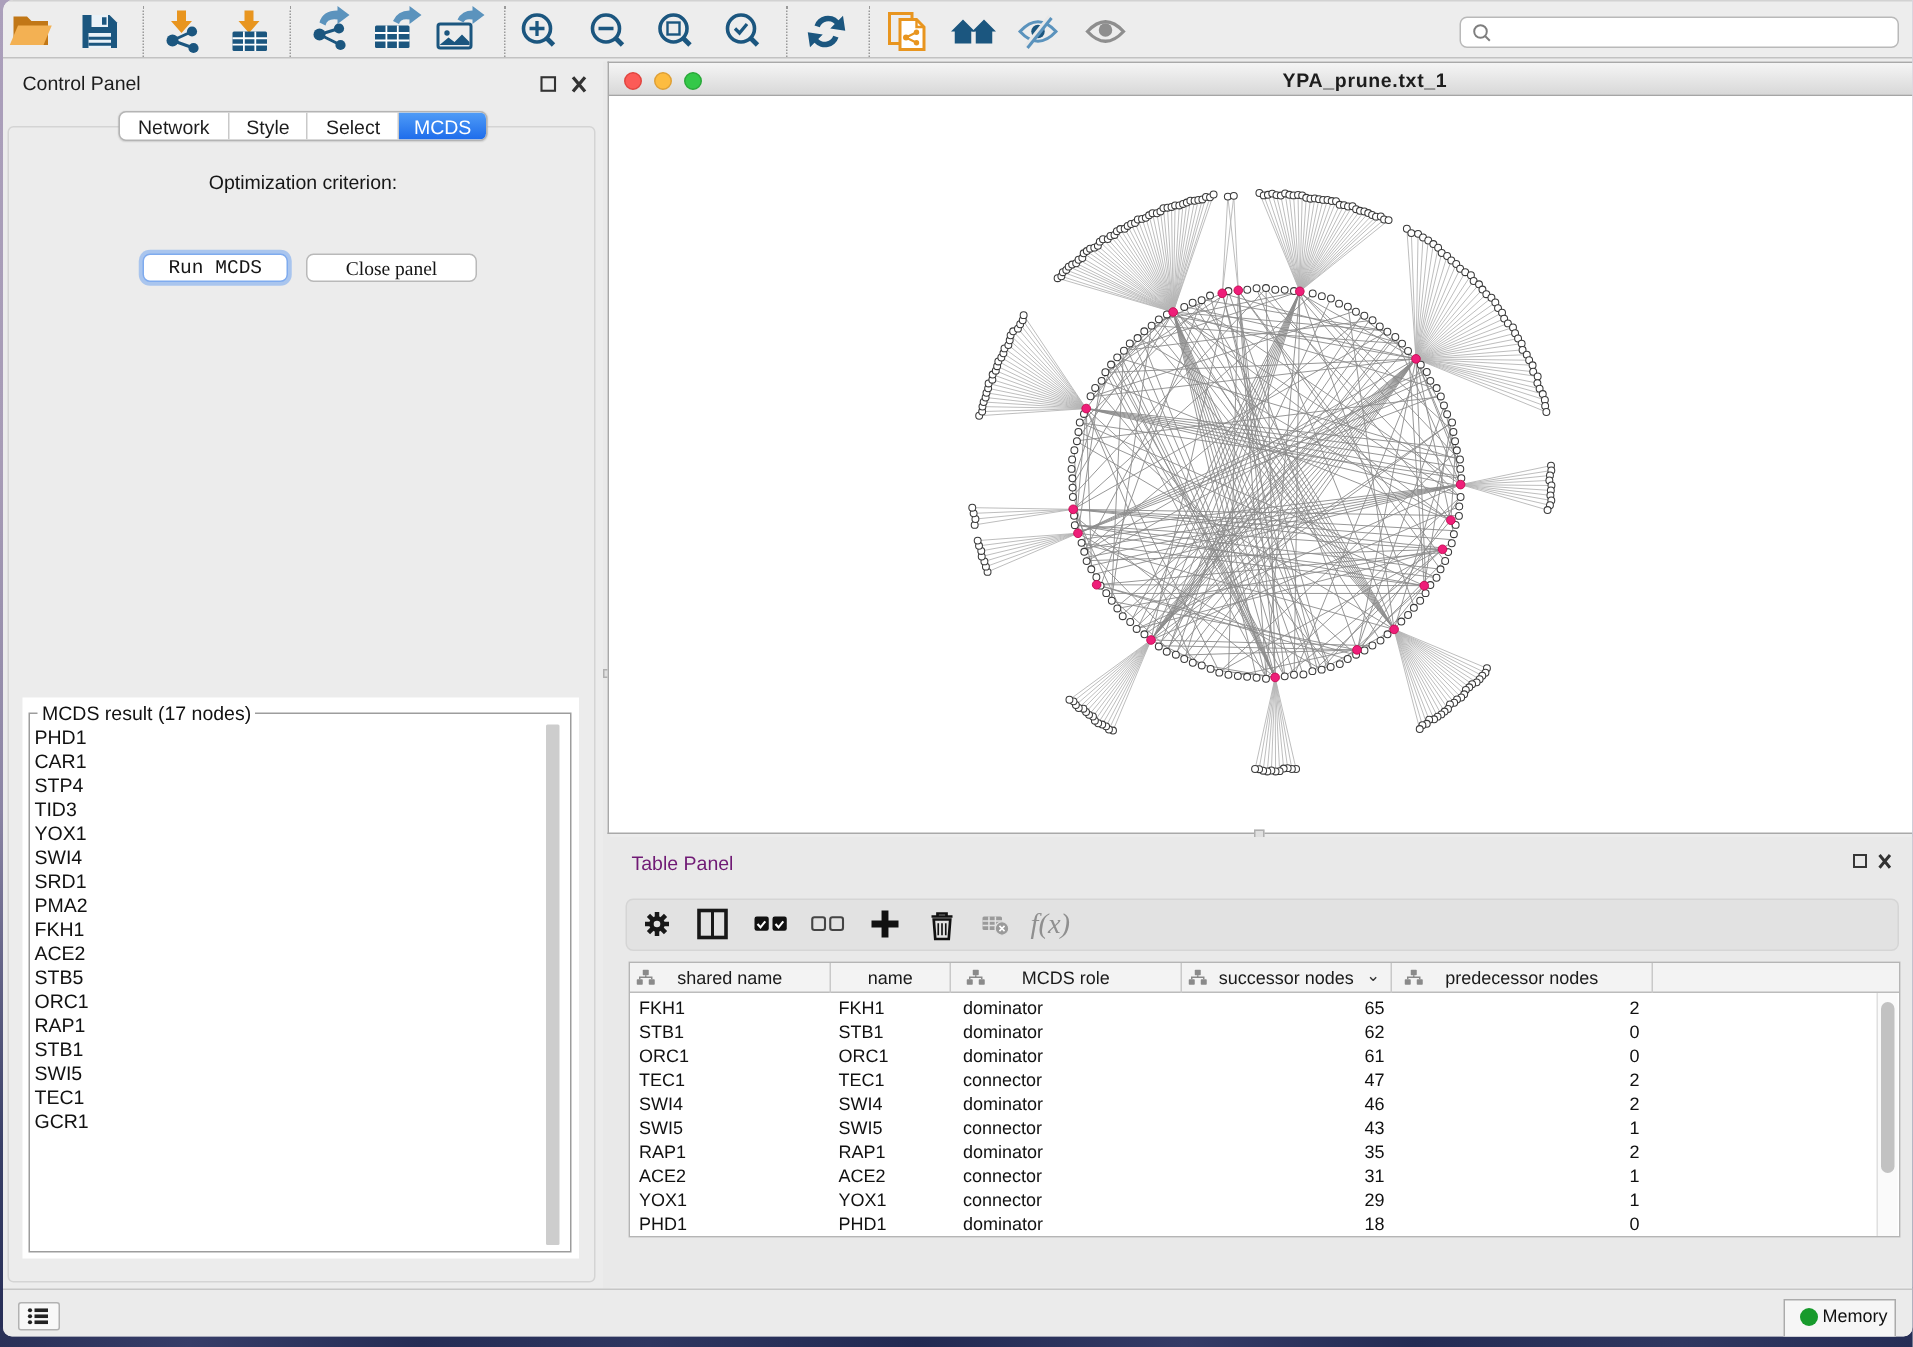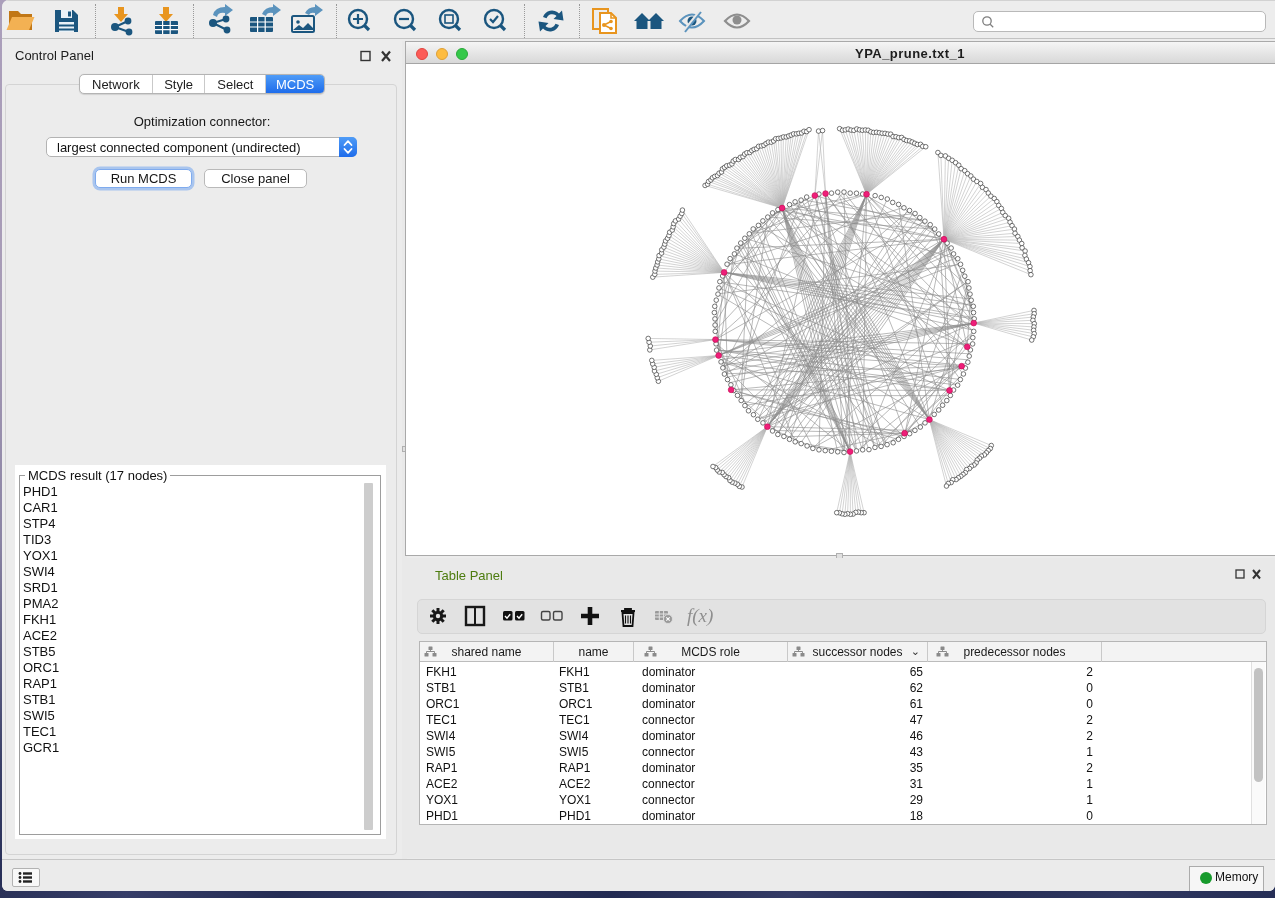--- a/index.html
+++ b/index.html
@@ -33,22 +33,22 @@
   font-size:13px; color:#161616; }
 #dropdown { position:absolute; left:44px; top:137px; width:311px; height:20px;
   background:#fff; border:1px solid #b3b3b3; border-radius:5px;
   font-size:13px; color:#111; line-height:19px; padding-left:10px; }
 #dropstep { position:absolute; right:-1px; top:-1px; width:18px; height:20px;
   background:linear-gradient(#4f9cf7,#1e6ceb); border-radius:0 5px 5px 0; }
 .btn { position:absolute; top:169px; height:19px; background:#fff;
   border:1px solid #b9b9b9; border-radius:5px; font-size:13px; color:#161616;
   text-align:center; line-height:17px; }
 #runbtn { left:93px; width:97px; border:1px solid #7fabee;
-  box-shadow:0 0 0 2.5px rgba(115,166,240,0.55); }
-#closebtn { left:202px; width:103px; }
+  box-shadow:0 0 0 2.5px rgba(115,166,240,0.55);font-family:Liberation Mono, monospace; }
+#closebtn { left:202px; width:114px;font-family:Liberation Serif, serif; }
 #resultwhite { position:absolute; left:13px; top:465px; width:371px; height:374px;
   background:#fff; }
 #fieldset { position:absolute; left:4px; top:10px; width:362px; height:360px;
   border:1px solid #9d9d9d; }
 #legend { position:absolute; left:5px; top:-8px; background:#fff;
   padding:0 3px; font-size:13px; color:#111; }
 #mcdslist { position:absolute; left:8px; top:19px; font-size:13px; color:#111; }
 #mcdslist div { height:16px; line-height:16px; }
 #mcdsscroll { position:absolute; left:349px; top:18px; width:9px; height:347px;
   background:#cdcdcd; border-radius:1px; }
@@ -60,21 +60,21 @@
 #netpanel { position:absolute; left:403px; top:41px; width:870px; height:515px;
   border:1px solid #a9a9a9; border-right:none; background:#fff; }
 #nettitle { position:absolute; left:0; top:0; width:100%; height:22px;
   background:linear-gradient(#f5f5f5,#d8d8d8); border-bottom:1px solid #a5a5a5;
   font-size:13px; font-weight:bold; color:#1d1d1d; line-height:23px; }
 #nettext { position:absolute; left:0; top:0; width:1008px; text-align:center; letter-spacing:0.45px; }
 .tl { position:absolute; top:5.5px; width:12px; height:12px; border-radius:50%; }
 
 #tablepanel { position:absolute; left:401px; top:558px; width:872px; height:300px;
   background:#e9e9e9; }
-#tp-title { position:absolute; left:18px; top:10px; font-size:13px; color:#4d7c0f;margin-left:14px; }
+#tp-title { position:absolute; left:18px; top:10px; font-size:13px; color:#701a75; }
 #tp-toolbar { position:absolute; left:14px; top:41px; width:849px; height:35px;
   background:#e2e2e2; border:1px solid #d5d5d5; border-radius:5px; }
 #ttable { position:absolute; left:16px; top:83px; width:848px; height:184px;
   background:#fff; border:1px solid #b5b5b5; }
 #thead { position:absolute; left:0; top:0; width:100%; height:20px;
   background:#f3f3f3; border-bottom:1px solid #bcbcbc; font-size:12px; color:#1a1a1a; }
 .hcell { position:absolute; top:0; height:20px; border-right:1px solid #c9c9c9;
   text-align:center; line-height:20px; }
 .treeic { position:absolute; }
 .trow { position:absolute; left:0; width:848px; height:16px; font-size:12px;
@@ -188,27 +188,21 @@
     <rect x="1" y="1.5" width="9" height="9" fill="none" stroke="#333" stroke-width="1.4"></rect>
     <path d="M22 1.5 L30 11 M30 1.5 L22 11" stroke="#333" stroke-width="2.2"></path>
   </svg>
   <div id="cp-pane"></div>
   <div class="segbar" id="tabs1">
     <div class="seg" style="width:73px">Network</div>
     <div class="seg" style="width:53px">Style</div>
     <div class="seg" style="width:61px">Select</div>
     <div class="seg sel" style="width:58px">MCDS</div>
   </div>
-  <div id="optlabel">Optimization connector:</div>
-  <div id="dropdown">largest connected component (undirected)
-    <div id="dropstep"><svg width="18" height="20" viewBox="0 0 18 20">
-      <path d="M5.5 8 L9 4.2 L12.5 8" fill="none" stroke="#fff" stroke-width="1.8" stroke-linecap="round" stroke-linejoin="round"></path>
-      <path d="M5.5 12 L9 15.8 L12.5 12" fill="none" stroke="#fff" stroke-width="1.8" stroke-linecap="round" stroke-linejoin="round"></path>
-    </svg></div>
-  </div>
+  <div id="optlabel">Optimization criterion:</div>
   <div class="btn" id="runbtn">Run MCDS</div>
   <div class="btn" id="closebtn">Close panel</div>
   <div id="resultwhite">
     <div id="fieldset">
         <div id="legend">MCDS result (17 nodes)</div>
       </div>
     <div id="mcdslist">
         <div>PHD1</div>
         <div>CAR1</div>
         <div>STP4</div>

